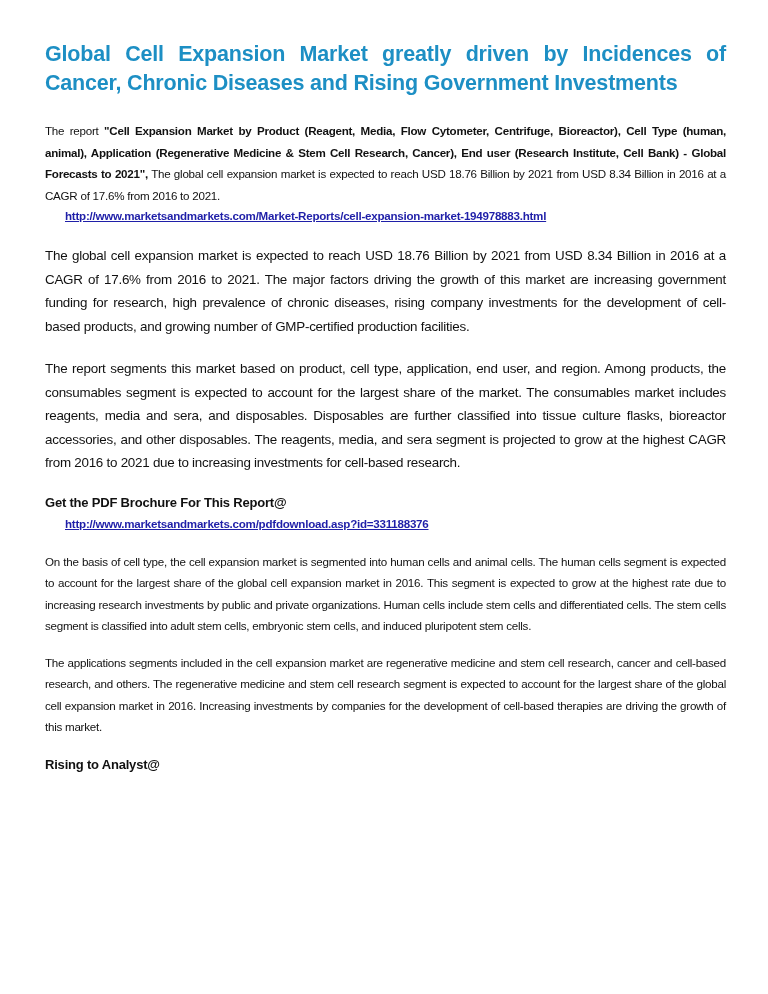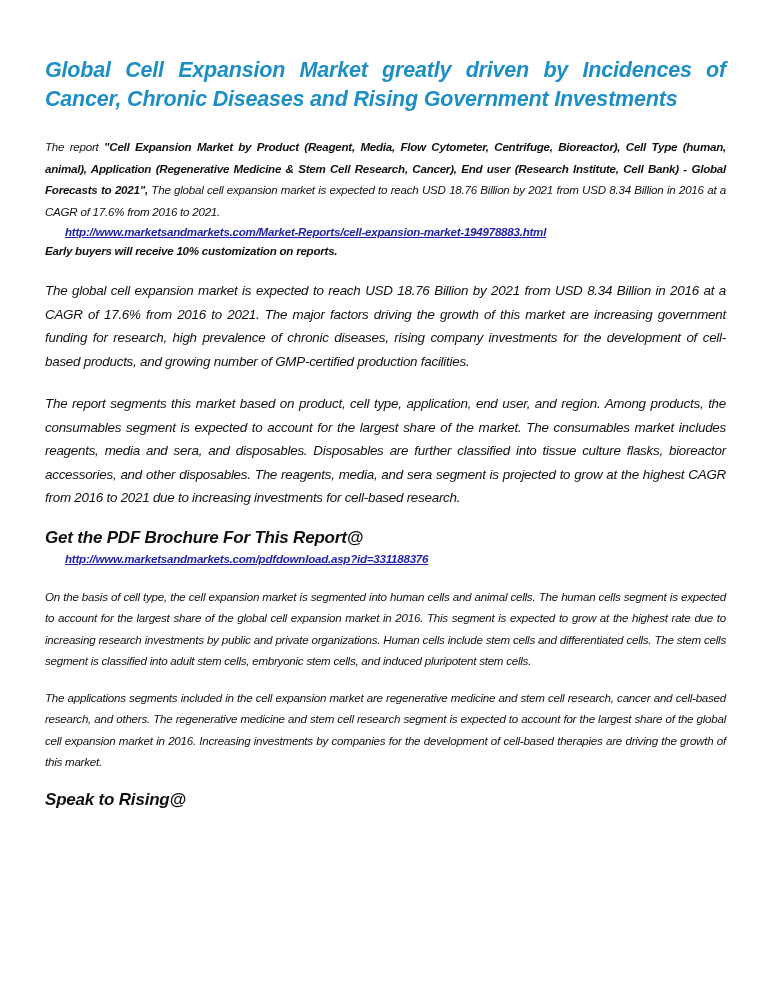--- a/index.html
+++ b/index.html
@@ -11,23 +11,22 @@
       width: 768px;
       height: 994px;
       overflow: hidden;
       position: relative;
       font-family: "Liberation Sans", sans-serif;
       color: #111111;
     }
     .page {
       position: absolute;
       left: 45px;
-      top: 56px;
+      top: 40px;
       width: 681px;
-      font-style: italic;
     }
     .title {
       font-family: "Liberation Sans", sans-serif;
       font-weight: bold;
       color: #1d8fc4;
       font-size: 21.5px;
       line-height: 29px;
       margin: 0;
       text-align: justify;
       text-align-last: left;
@@ -53,21 +52,21 @@
       text-decoration: underline;
       font-weight: bold;
       font-size: 11.6px;
       line-height: 19px;
       letter-spacing: -0.25px;
       display: block;
       padding-left: 20px;
     }
     .heading {
       font-weight: bold;
-      font-size: 17px;
+      font-size: 13px;
       line-height: 22px;
       margin: 0;
       letter-spacing: -0.2px;
     }
     .bold-line {
       font-weight: bold;
       font-size: 11.6px;
       line-height: 19px;
       margin: 0;
       letter-spacing: -0.25px;
@@ -76,28 +75,27 @@
 </head>
 <body>
 
 <div class="page">
 
   <h1 class="title">Global Cell Expansion Market greatly driven by Incidences of Cancer, Chronic Diseases and Rising Government Investments</h1>
 
   <p class="small" style="margin-top:22px;"><span>The report </span><b>"Cell Expansion Market by Product (Reagent, Media, Flow Cytometer, Centrifuge, Bioreactor), Cell Type (human, animal), Application (Regenerative Medicine &amp; Stem Cell Research, Cancer), End user (Research Institute, Cell Bank) - Global Forecasts to 2021",</b><span> The global cell expansion market is expected to reach USD 18.76 Billion by 2021 from USD 8.34 Billion in 2016 at a CAGR of 17.6% from 2016 to 2021.</span></p>
 
   <a class="link" href="#">http://www.marketsandmarkets.com/Market-Reports/cell-expansion-market-194978883.html</a>
-  <p class="bold-line">Early buyers will receive 10% customization on reports.</p>
 
   <p class="large" style="margin-top:19px;">The global cell expansion market is expected to reach USD 18.76 Billion by 2021 from USD 8.34 Billion in 2016 at a CAGR of 17.6% from 2016 to 2021. The major factors driving the growth of this market are increasing government funding for research, high prevalence of chronic diseases, rising company investments for the development of cell-based products, and growing number of GMP-certified production facilities.</p>
 
   <p class="large" style="margin-top:19px;">The report segments this market based on product, cell type, application, end user, and region. Among products, the consumables segment is expected to account for the largest share of the market. The consumables market includes reagents, media and sera, and disposables. Disposables are further classified into tissue culture flasks, bioreactor accessories, and other disposables. The reagents, media, and sera segment is projected to grow at the highest CAGR from 2016 to 2021 due to increasing investments for cell-based research.</p>
 
   <p class="heading" style="margin-top:17px;">Get the PDF Brochure For This Report@</p>
   <a class="link" href="#">http://www.marketsandmarkets.com/pdfdownload.asp?id=331188376</a>
 
   <p class="small" style="margin-top:18px;">On the basis of cell type, the cell expansion market is segmented into human cells and animal cells. The human cells segment is expected to account for the largest share of the global cell expansion market in 2016. This segment is expected to grow at the highest rate due to increasing research investments by public and private organizations. Human cells include stem cells and differentiated cells. The stem cells segment is classified into adult stem cells, embryonic stem cells, and induced pluripotent stem cells.</p>
 
   <p class="small" style="margin-top:15px;">The applications segments included in the cell expansion market are regenerative medicine and stem cell research, cancer and cell-based research, and others. The regenerative medicine and stem cell research segment is expected to account for the largest share of the global cell expansion market in 2016. Increasing investments by companies for the development of cell-based therapies are driving the growth of this market.</p>
 
-  <p class="heading" style="margin-top:16px;">Speak to Rising@</p>
+  <p class="heading" style="margin-top:16px;">Rising to Analyst@</p>
 
 </div>
 
 </body></html>

